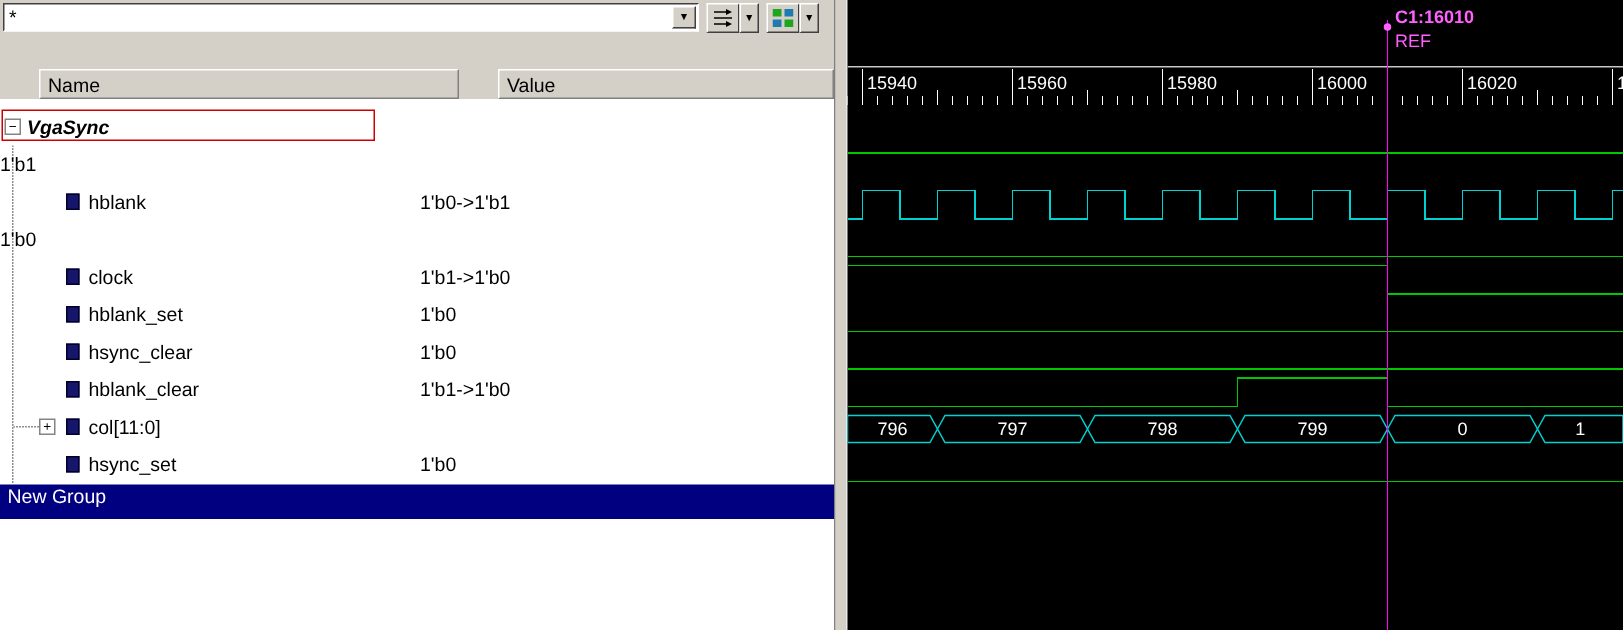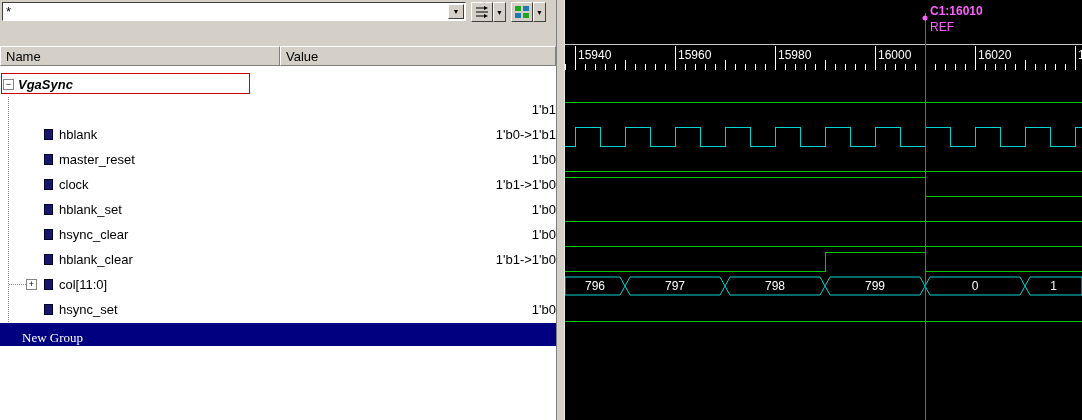--- a/index.html
+++ b/index.html
@@ -21,45 +21,45 @@
                  font-size:7px; line-height:12px; text-align:center; padding:0; color:#000; }
   .btn-group { display:flex; margin-left:5px; }
   .tb-btn { height:20px; background:#d4d0c8; border:1px solid;
             border-color:#fff #404040 #404040 #fff; display:flex;
             align-items:center; justify-content:center; padding:0; }
   .tb-btn.icon { width:22px; }
   .tb-btn.arrow { width:13px; font-size:7px; color:#000; }
 
   .grid-header { position:absolute; left:0; top:46px; width:556px; height:20px; display:flex; }
   .hcell { background:#d4d0c8; border:1px solid; border-color:#fff #808080 #808080 #fff;
-           font-size:13px; display:flex; align-items:center; padding-left:5px; color:#000; }
+           font-size:13px; display:flex; align-items:center; padding-left:5px; color:#000;margin-left:26px; }
   .hcell.name { width:280px; }
   .hcell.value { flex:1; }
 
   .tree { position:absolute; left:0; top:66px; width:556px; height:354px; background:#fff; overflow:hidden; }
   .guide { position:absolute; left:8px; top:31px; width:1px; height:225px;
            background-image:repeating-linear-gradient(to bottom,#909090 0 1px,transparent 1px 2px); }
   .rows { position:absolute; left:0; top:6px; right:0; }
   .trow { height:25px; display:flex; align-items:center; font-size:13px; color:#000; position:relative; }
   .ncell { width:280px; display:flex; align-items:center; height:100%; }
-  .vcell { flex:1; text-align:right; padding-right:0; }
+  .vcell { flex:1; padding-right:0; }
   .expander { width:11px; height:11px; background:#fff; border:1px solid #848484;
               font-size:9px; line-height:9px; text-align:center; color:#000; flex:none; }
   .grp .ncell { padding-left:3px; }
   .grp-label { font-weight:bold; margin-left:4px;font-style:italic; }
   .redbox { position:absolute; left:1px; top:1px; width:249px; height:21px;
             border:1px solid #cc0000; pointer-events:none; }
   .sig .ncell { padding-left:44px; }
   .sig-icon { width:9px; height:11px; background:#16166a; border:1px solid #00002a;
               margin-right:6px; flex:none; }
   .col-exp { position:absolute; left:26px; top:7px; }
   .col-stub { position:absolute; left:9px; top:12px; width:17px; height:1px;
               background-image:repeating-linear-gradient(to right,#909090 0 1px,transparent 1px 2px); }
-  .ng { height:23px; background:#000080; color:#fff; padding-left:22px; margin-top:1px;
-        display:flex; align-items:flex-end;font-family:Liberation Serif, serif; }
+  .ng { height:23px; background:#000080; color:#fff; padding-left:5px; margin-top:1px;
+        display:flex; align-items:flex-start; }
 
   
   .splitter { position:absolute; left:557px; top:0; width:7px; height:420px; background:#d4d0c8; }
   .wave-panel { position:absolute; left:564px; top:0; width:518px; height:420px;
                 background:#000; border-left:1px solid #e8e8e8; }
   .wave-panel svg { display:block; }
 </style>
 </head>
 <body>
 
@@ -116,24 +116,20 @@
           <div class="vcell">1'b1</div>
         </div>
         <div class="trow sig">
           <div class="ncell">
               <span class="sig-icon"></span>
               <span>hblank</span>
             </div>
           <div class="vcell">1'b0-&gt;1'b1</div>
         </div>
         <div class="trow sig">
-          <div class="ncell">
-              <span class="sig-icon"></span>
-              <span>master_reset</span>
-            </div>
           <div class="vcell">1'b0</div>
         </div>
         <div class="trow sig">
           <div class="ncell">
               <span class="sig-icon"></span>
               <span>clock</span>
             </div>
           <div class="vcell">1'b1-&gt;1'b0</div>
         </div>
         <div class="trow sig">

